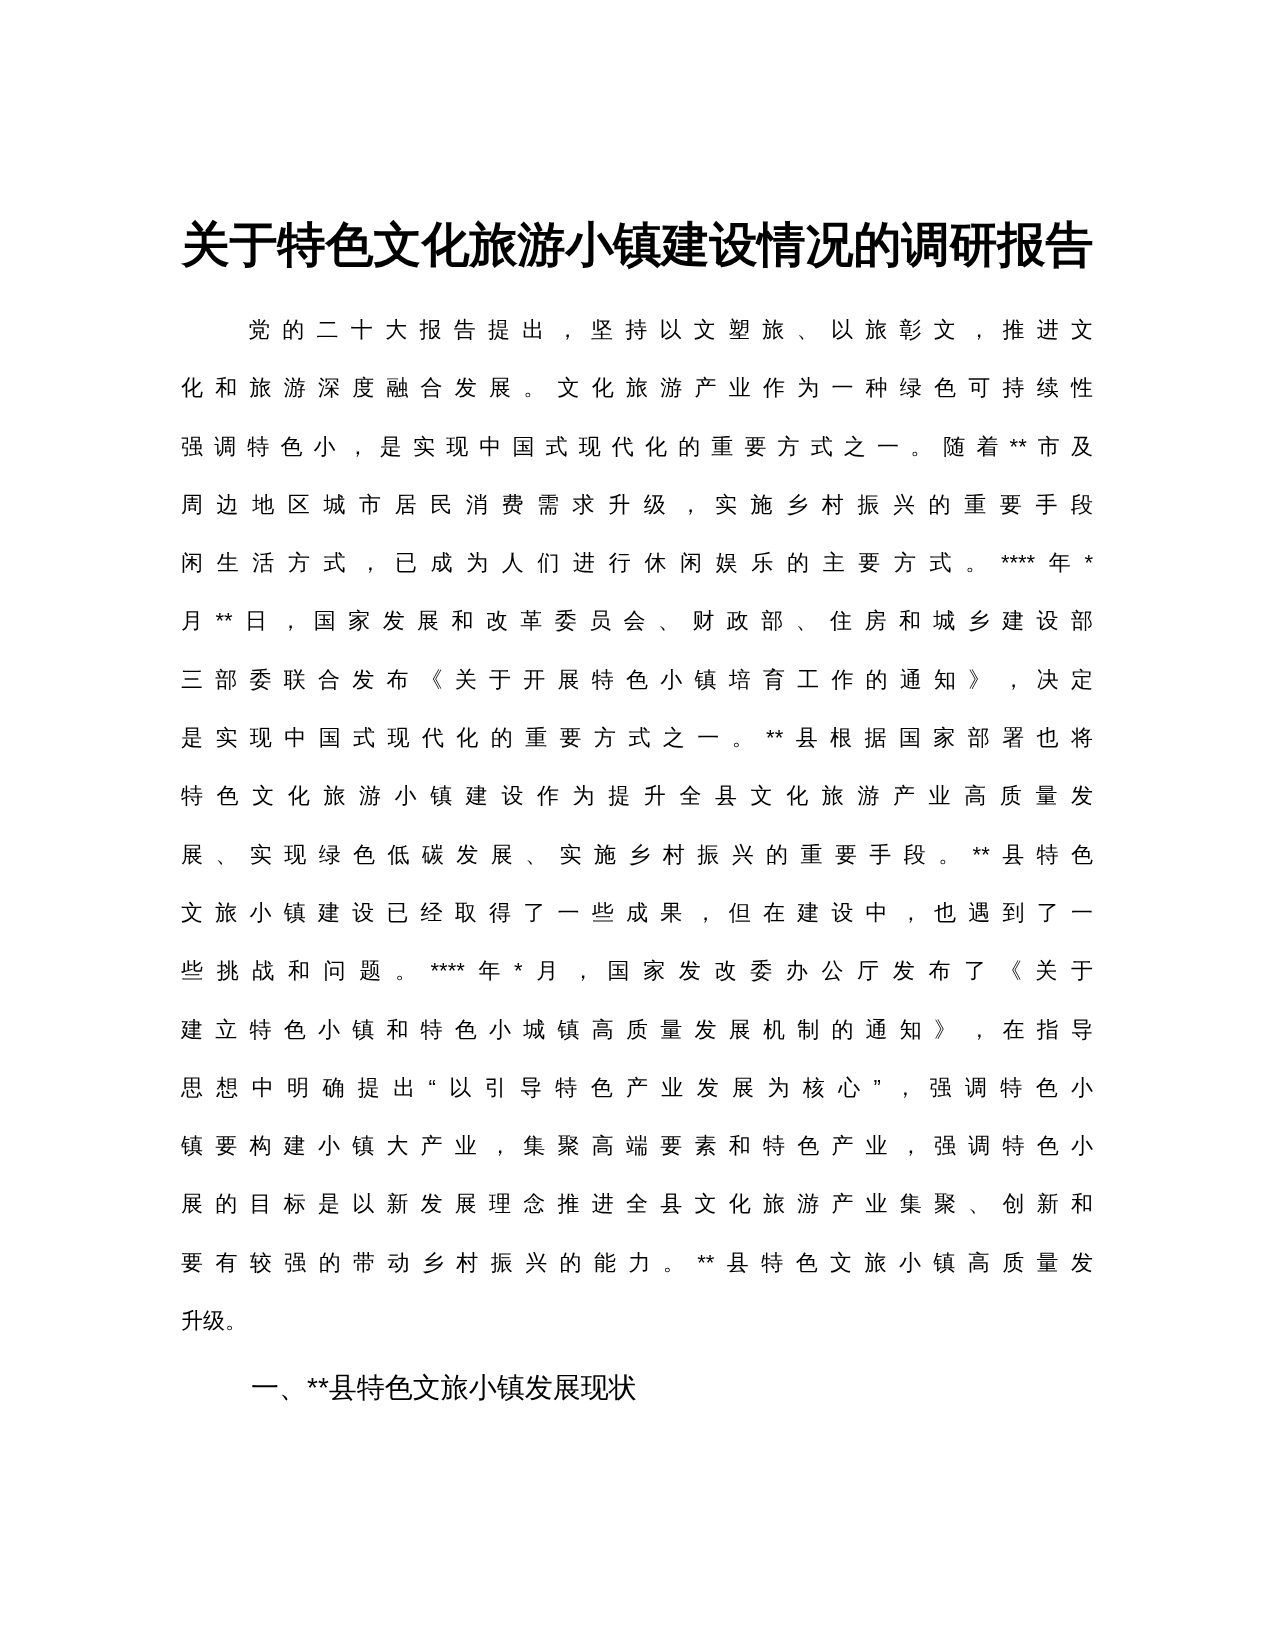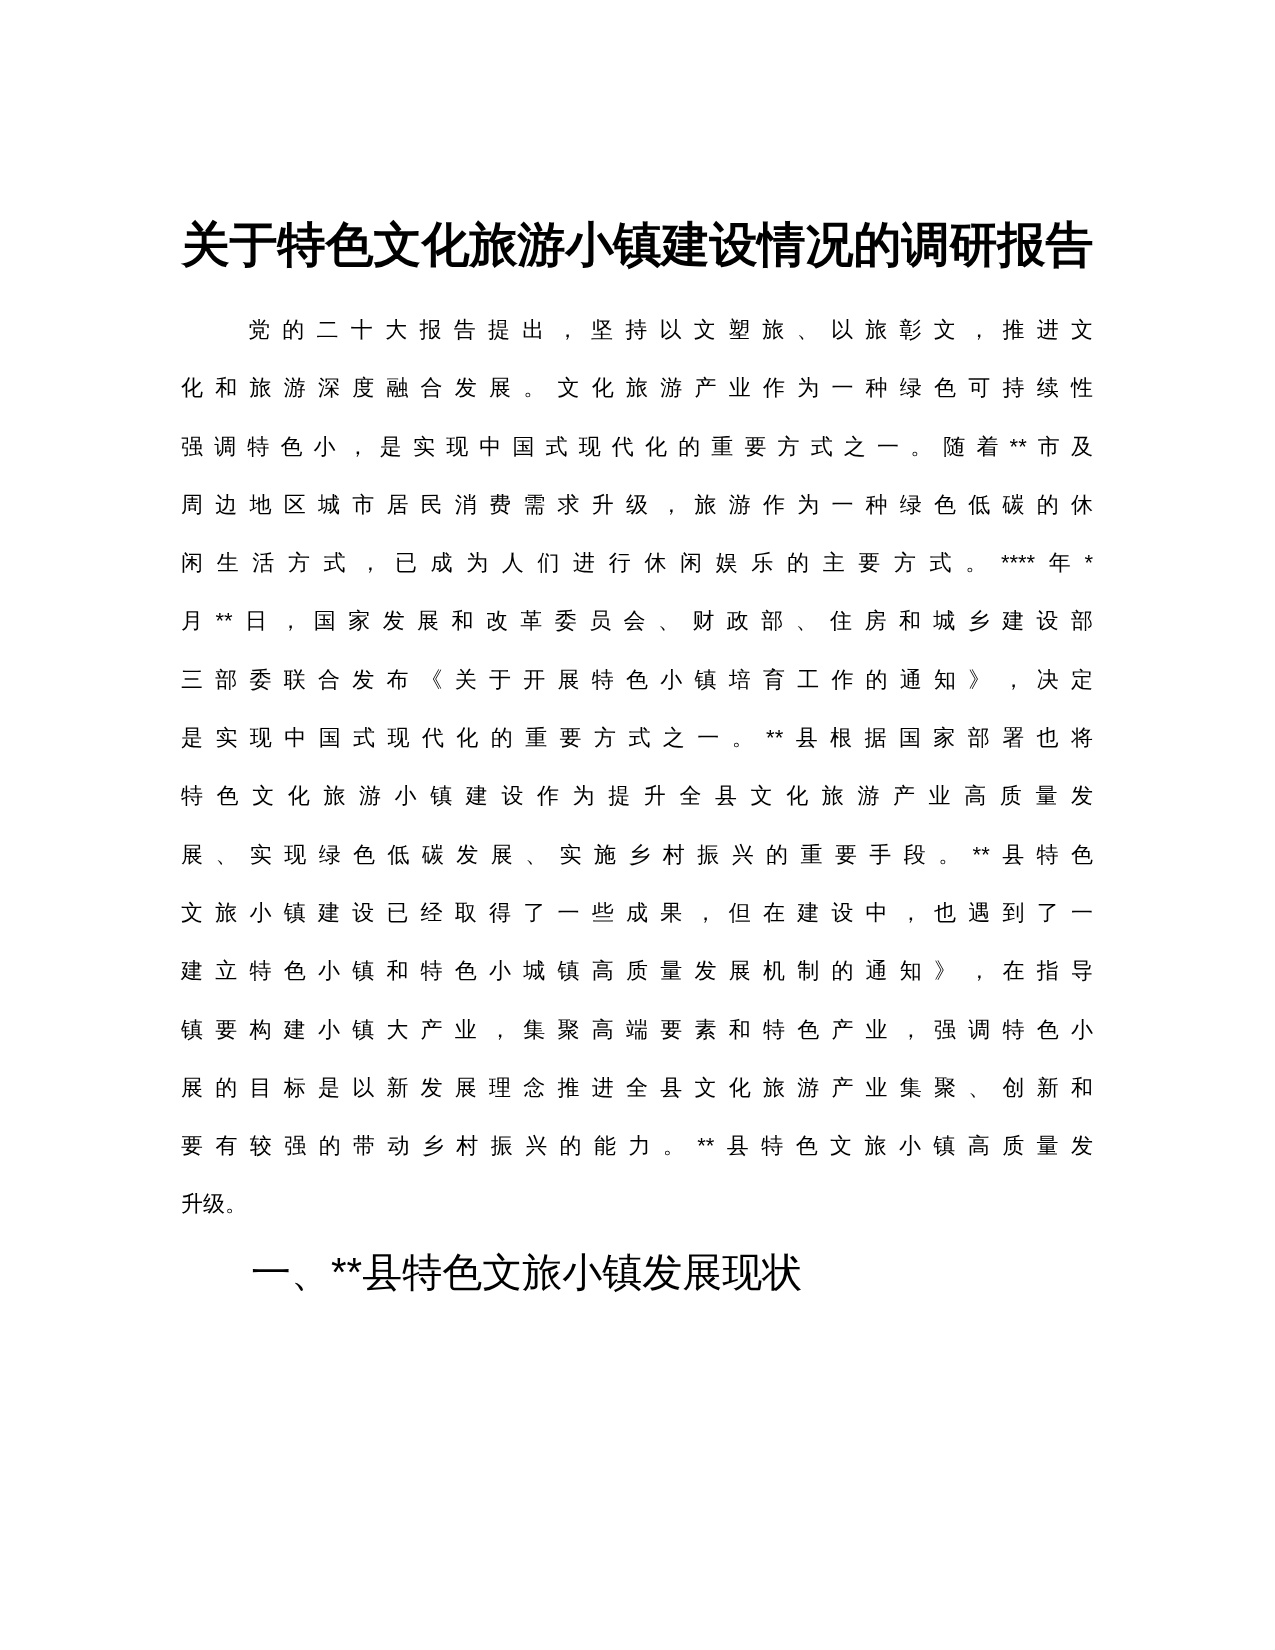--- a/index.html
+++ b/index.html
@@ -42,46 +42,48 @@
   .text-line.first {
     text-indent: 67px;
   }
   .text-line.last {
     text-align-last: left;
   }
   .section-heading {
     margin: 9px 0 0 181px;
     padding: 0;
     width: 912px;
-    font-size: 40px;
+    font-size: 28px;
     line-height: 58px;
     font-weight: normal;
     text-indent: 70px;
     white-space: nowrap;
   }
 </style>
 </head>
 <body>
 
 <div class="page">
   <h1 class="doc-title">关于特色文化旅游小镇建设情况的调研报告</h1>
 
   <div class="body-paragraph">
       <div class="text-line first">党的二十大报告提出，坚持以文塑旅、以旅彰文，推进文</div>
       <div class="text-line">化和旅游深度融合发展。文化旅游产业作为一种绿色可持续性</div>
       <div class="text-line">强调特色小，是实现中国式现代化的重要方式之一。随着**市及</div>
-      <div class="text-line">周边地区城市居民消费需求升级，旅游作为一种绿色低碳的休</div>
+      <div class="text-line">周边地区城市居民消费需求升级，实施乡村振兴的重要手段</div>
       <div class="text-line">闲生活方式，已成为人们进行休闲娱乐的主要方式。****年*</div>
       <div class="text-line">月**日，国家发展和改革委员会、财政部、住房和城乡建设部</div>
       <div class="text-line">三部委联合发布《关于开展特色小镇培育工作的通知》，决定</div>
       <div class="text-line">是实现中国式现代化的重要方式之一。**县根据国家部署也将</div>
       <div class="text-line">特色文化旅游小镇建设作为提升全县文化旅游产业高质量发</div>
       <div class="text-line">展、实现绿色低碳发展、实施乡村振兴的重要手段。**县特色</div>
       <div class="text-line">文旅小镇建设已经取得了一些成果，但在建设中，也遇到了一</div>
+      <div class="text-line">些挑战和问题。****年*月，国家发改委办公厅发布了《关于</div>
       <div class="text-line">建立特色小镇和特色小城镇高质量发展机制的通知》，在指导</div>
+      <div class="text-line">思想中明确提出“以引导特色产业发展为核心”，强调特色小</div>
       <div class="text-line">镇要构建小镇大产业，集聚高端要素和特色产业，强调特色小</div>
       <div class="text-line">展的目标是以新发展理念推进全县文化旅游产业集聚、创新和</div>
       <div class="text-line">要有较强的带动乡村振兴的能力。**县特色文旅小镇高质量发</div>
       <div class="text-line last">升级。</div>
     </div>
 
   <h2 class="section-heading">一、**县特色文旅小镇发展现状</h2>
 </div>
 
 </body></html>

